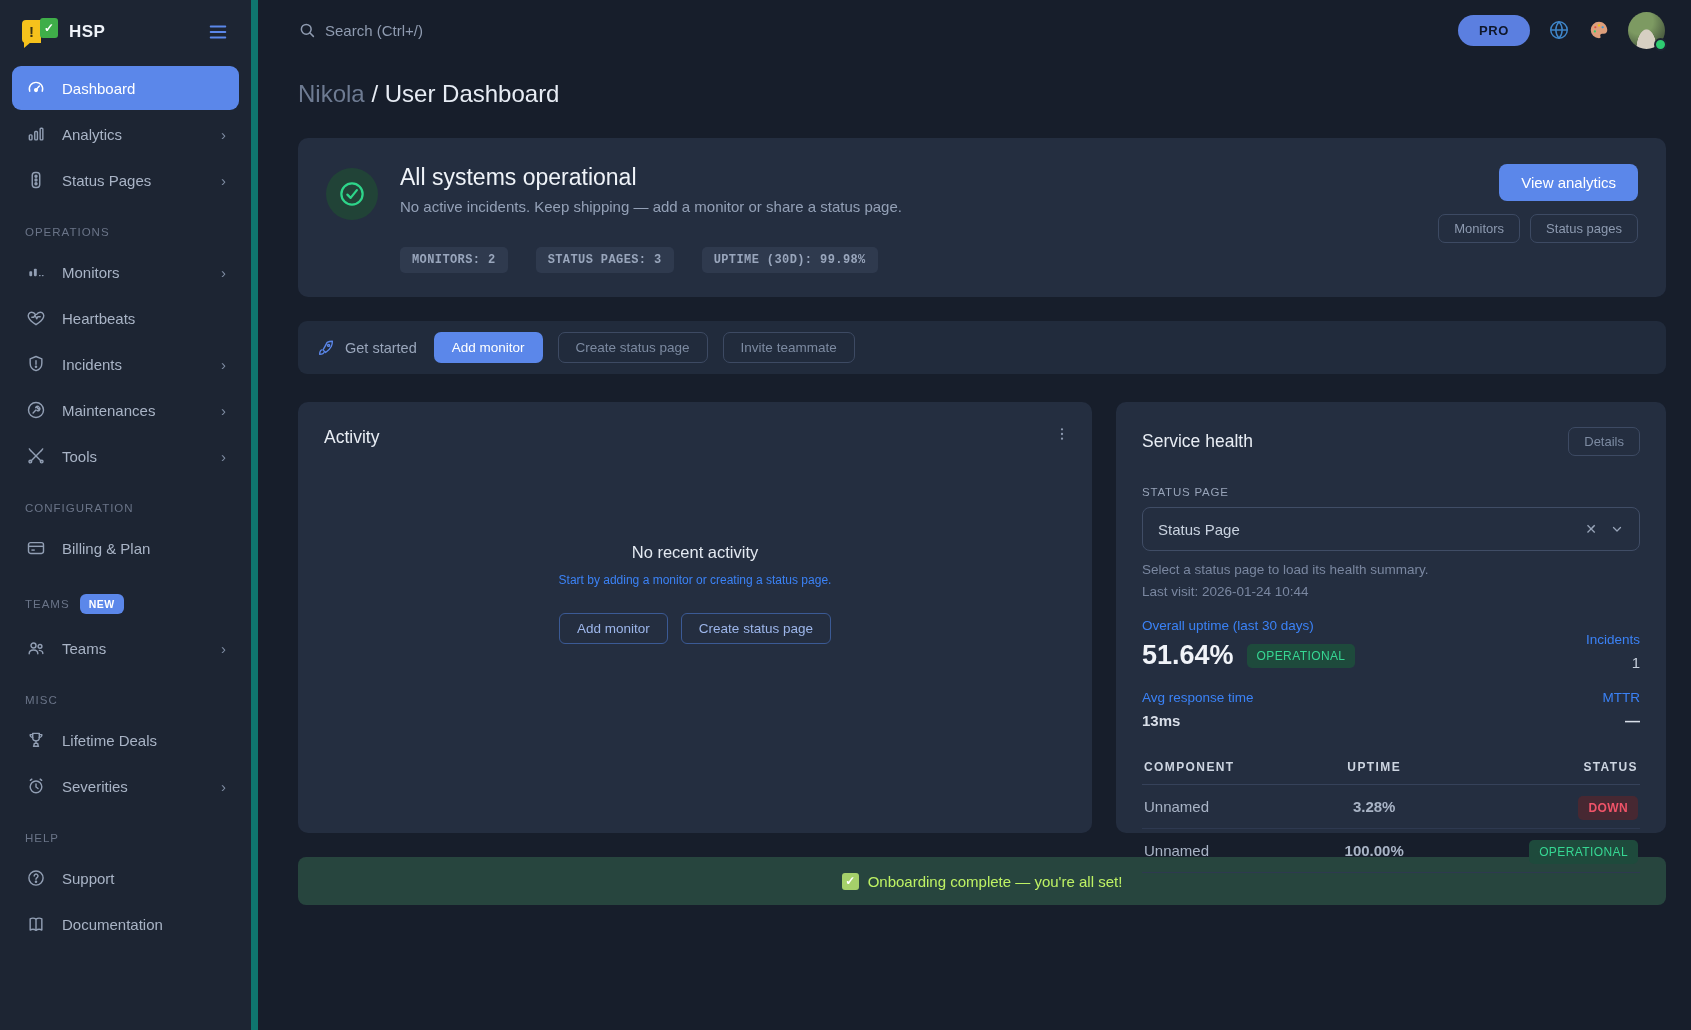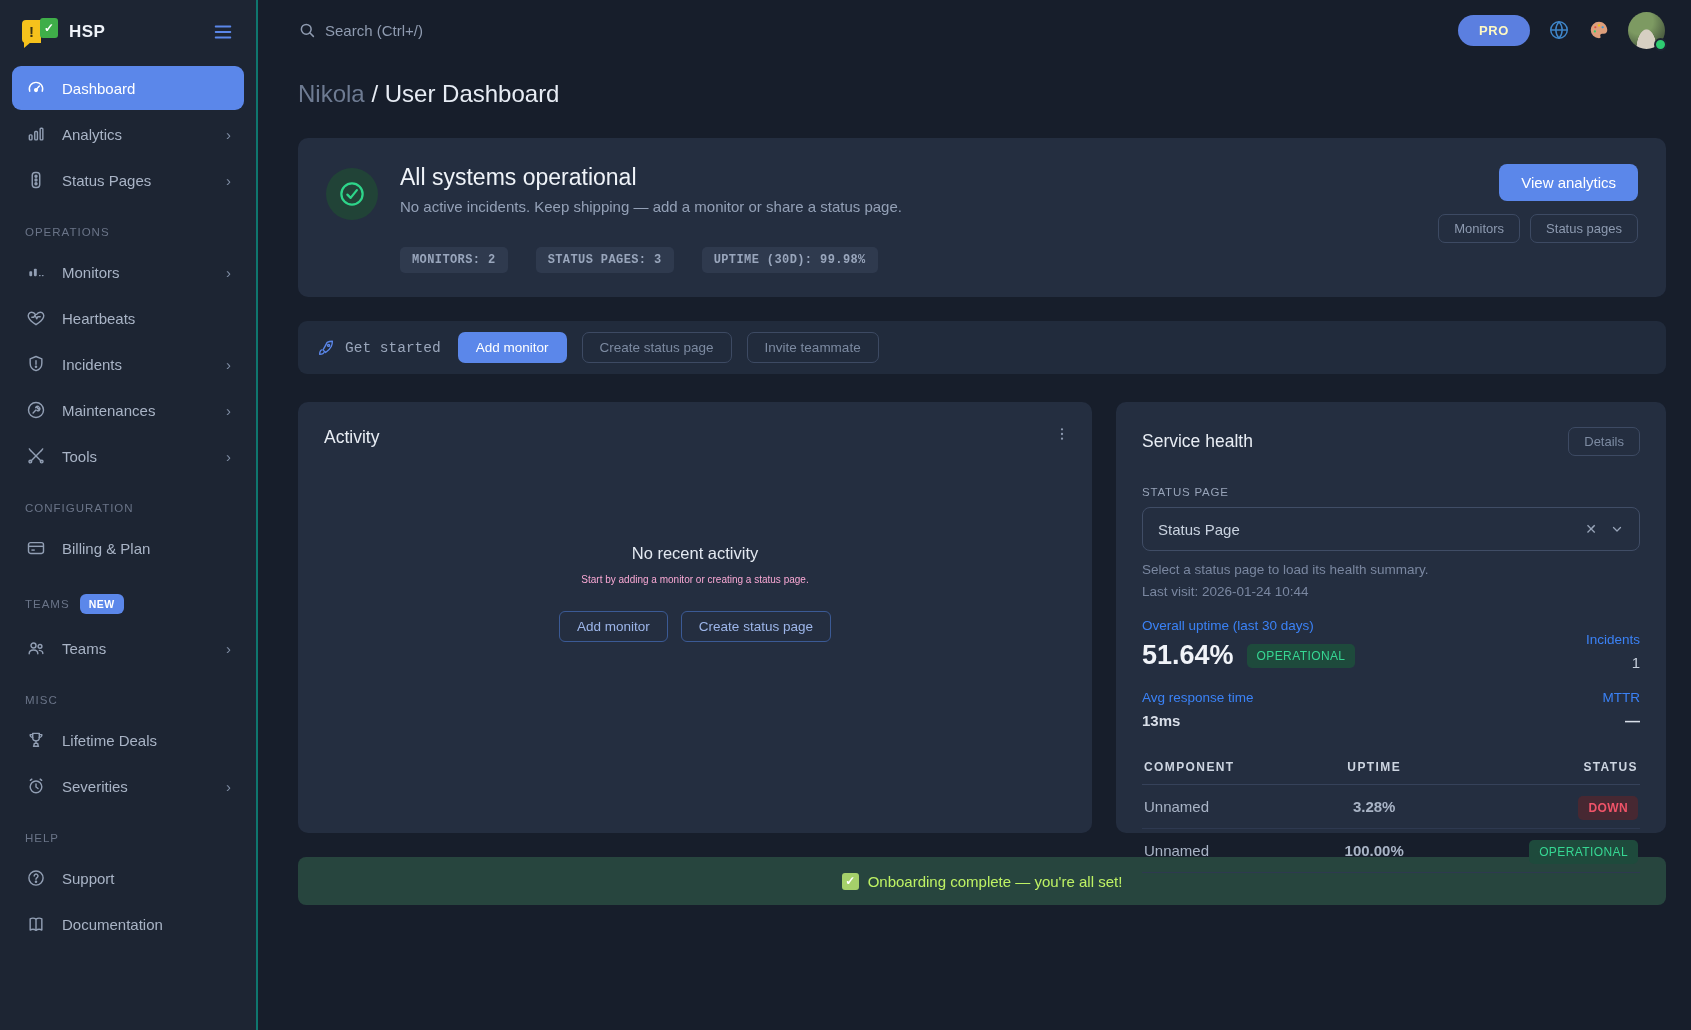--- a/index.html
+++ b/index.html
@@ -10,21 +10,21 @@
     font-family:"Liberation Sans", sans-serif;
     display:flex;
     overflow:hidden;
   }
   svg { display:block; }
 
   
   .sidebar {
     width:258px; min-width:258px; height:100%;
     background:#1d2533;
-    border-right:2px solid #0f766e;
+    border-right:7px solid #0f766e;
     padding:14px 12px;
     overflow:hidden;
   }
   .sidebar-header { display:flex; align-items:center; justify-content:space-between; padding:4px 10px 20px 10px; }
   .brand { display:flex; align-items:center; gap:11px; }
   .logo { position:relative; width:36px; height:28px; }
   .logo-left {
     position:absolute; left:0; top:2px; width:19px; height:23px;
     background:#f6c21c; border-radius:4px 0 0 4px;
     display:flex; align-items:center; justify-content:center;
@@ -65,21 +65,21 @@
     background:#5b87ea; color:#fff; font-size:10.5px; font-weight:bold;
     letter-spacing:.5px; padding:4px 9px; border-radius:6px;
   }
 
   
   .main { flex:1; display:flex; flex-direction:column; overflow:hidden; }
   .topbar { height:60px; display:flex; align-items:center; justify-content:space-between; padding:0 26px 0 40px; }
   .search { display:flex; align-items:center; gap:9px; color:#8f9bb0; font-size:15px; cursor:text; }
   .topbar-right { display:flex; align-items:center; gap:18px; }
   .pro-badge {
-    background:#5b7fe0; color:#fef9c3; font-weight:bold; font-size:13px;
+    background:#5b7fe0; color:#0f172a; font-weight:bold; font-size:13px;
     letter-spacing:.6px; border-radius:999px; padding:8px 21px; cursor:pointer;
   }
   .globe { color:#3f86c9; cursor:pointer; }
   .palette { cursor:pointer; }
   .avatar {
     position:relative; width:37px; height:37px; border-radius:50%; cursor:pointer;
     background:
       radial-gradient(ellipse at 50% 105%, #d6cfc2 0 38%, rgba(0,0,0,0) 40%),
       radial-gradient(circle at 32% 25%, #7d9a62 0 35%, #526545 70%, #3a4a33 100%);
   }
@@ -119,39 +119,39 @@
   .btn-ghost {
     background:transparent; border:1px solid #3d4a63; color:#8d9ab0;
     font-size:13px; font-family:inherit; padding:6px 15px; border-radius:7px; cursor:pointer;
   }
 
   
   .getstarted {
     background:#212b3c; border-radius:9px; padding:11px 19px;
     display:flex; align-items:center; gap:15px; margin-bottom:28px;
   }
-  .gs-label { display:flex; align-items:center; gap:10px; color:#9aa6bb; font-size:14.5px; margin-right:2px;font-family:Liberation Mono, monospace; }
+  .gs-label { display:flex; align-items:center; gap:10px; color:#9aa6bb; font-size:14.5px; margin-right:2px; }
   .btn-sm-primary {
     background:#5b87ea; border:none; color:#fff; font-size:13.5px;
     font-family:inherit; padding:8px 18px; border-radius:7px; cursor:pointer;
   }
   .btn-sm-ghost {
     background:transparent; border:1px solid #3d4a63; color:#7c8aa1;
     font-size:13.5px; font-family:inherit; padding:7px 17px; border-radius:7px; cursor:pointer;
   }
 
   
   .cards-row { display:flex; gap:24px; margin-bottom:24px; }
   .card { background:#242e40; border-radius:10px; }
   .activity-card { flex:1; height:431px; padding:25px 26px; position:relative; display:flex; flex-direction:column; }
   .card-title { font-size:17.5px; font-weight:500; color:#e8edf4; }
   .kebab { position:absolute; top:24px; right:22px; color:#8d9ab0; cursor:pointer; }
   .activity-empty { flex:1; display:flex; flex-direction:column; align-items:center; justify-content:center; padding-bottom:70px; }
   .empty-title { font-size:16.5px; color:#e3e9f1; margin-bottom:11px; }
-  .empty-sub { font-size:10px; color:#f9a8d4; margin-bottom:26px; }
+  .empty-sub { font-size:12px; color:#3b82f6; margin-bottom:26px; }
   .empty-actions { display:flex; gap:13px; }
   .btn-outline-blue {
     background:transparent; border:1px solid #3b5a95; color:#9db6ea;
     font-size:13.5px; font-family:inherit; padding:7px 17px; border-radius:6px; cursor:pointer;
   }
 
   
   .service-card { width:550px; min-width:550px; height:431px; padding:25px 26px; }
   .sh-header { display:flex; align-items:center; justify-content:space-between; margin-bottom:30px; }
   .details-btn {

